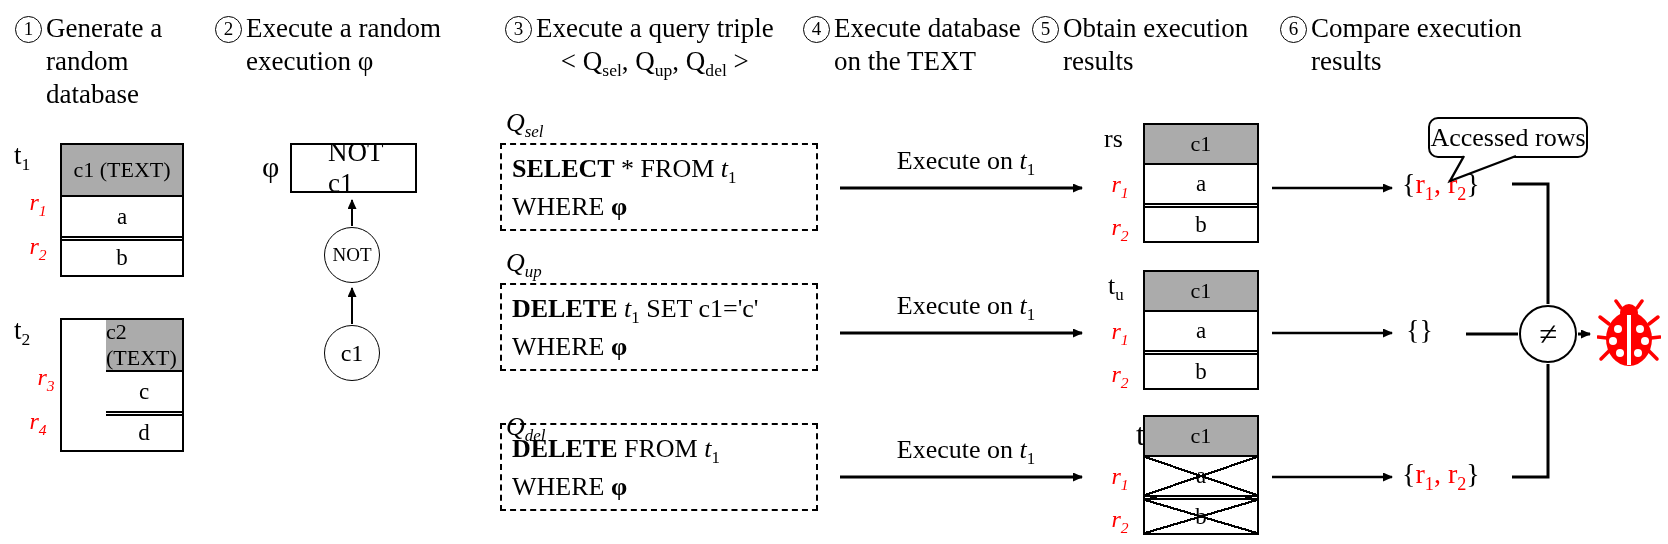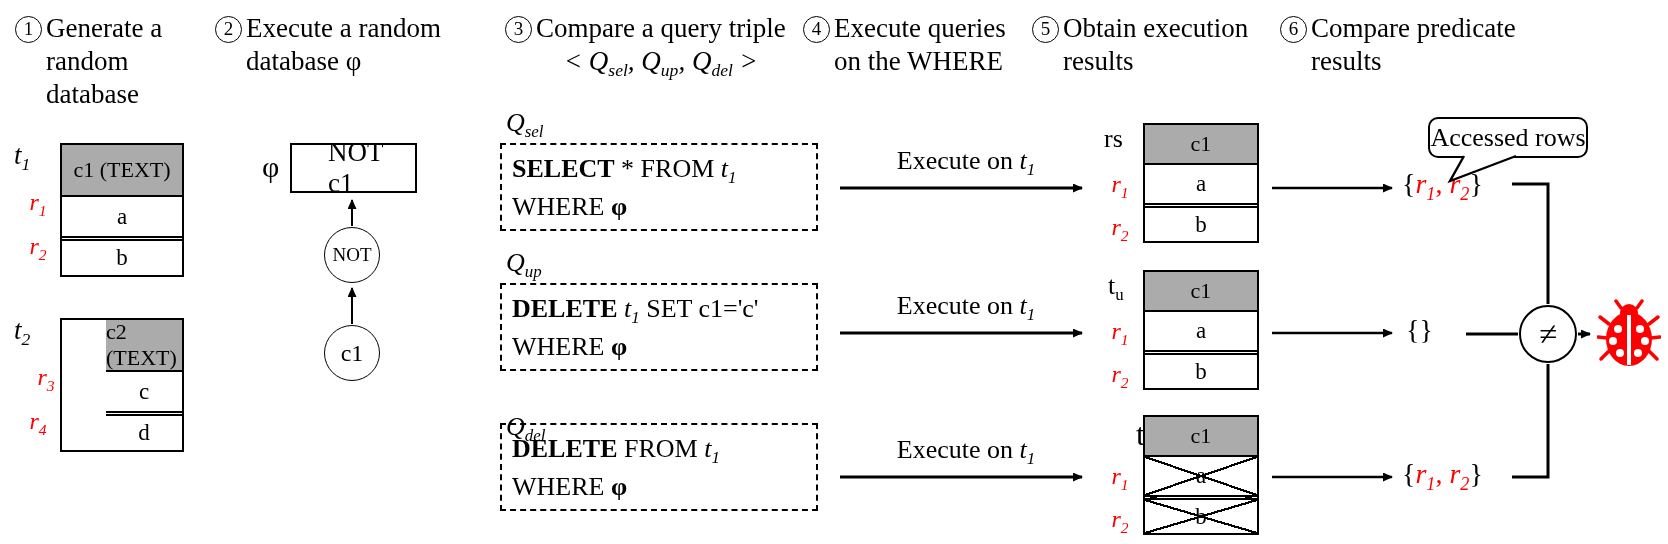--- a/index.html
+++ b/index.html
@@ -34,21 +34,21 @@
 
   
   .qlabel {position:absolute;font-size:26px;font-style:italic;}
   .qbox {position:absolute;width:318px;height:88px;border:2px dashed #000;padding:5px 10px;font-size:26px;line-height:38px;white-space:nowrap;}
 
   .exlabel {position:absolute;font-size:26px;width:200px;text-align:center;}
 
   
   .rset {position:absolute;font-size:28px;white-space:nowrap;}
   .red {color:#ff0000;}
-  .it {font-style:italic;}
+  .it {}
   .bubble {position:absolute;width:160px;height:41px;border:2.5px solid #000;border-radius:10px;
            display:flex;align-items:center;justify-content:center;font-size:26px;background:#fff;}
   .neq {position:absolute;left:1519px;top:305px;width:58px;height:58px;border:2.5px solid #000;border-radius:50%;
         background:#fff;display:flex;align-items:center;justify-content:center;font-size:33px;}
 
   .overlay {position:absolute;left:0;top:0;z-index:5;pointer-events:none;}
   .ln  {stroke:#000;stroke-width:2;}
   .ln2 {stroke:#000;stroke-width:2.4;}
   .ln3 {stroke:#000;stroke-width:3;}
   .lnE {stroke:#000;stroke-width:3;fill:none;}
@@ -57,39 +57,39 @@
 <body>
 
 <div class="canvas">
 
   <div class="hdr" style="left:15px;top:12px;">
     <span class="circnum">1</span>
     <span><span>Generate a</span><br><span>random</span><br><span>database</span></span>
   </div>
   <div class="hdr" style="left:215px;top:12px;">
     <span class="circnum">2</span>
-    <span><span>Execute a random</span><br><span>database φ</span></span>
+    <span><span>Execute a random</span><br><span>execution φ</span></span>
   </div>
   <div class="hdr" style="left:505px;top:12px;">
     <span class="circnum">3</span>
-    <span><span>Compare a query triple</span>
+    <span><span>Execute a query triple</span>
       <span class="mline it"><span>&lt; </span><span>Q</span><sub>sel</sub><span>, </span><span>Q</span><sub>up</sub><span>, </span><span>Q</span><sub>del</sub><span> &gt;</span></span>
     </span>
   </div>
   <div class="hdr" style="left:803px;top:12px;">
     <span class="circnum">4</span>
-    <span><span>Execute queries</span><br><span>on the WHERE</span></span>
+    <span><span>Execute database</span><br><span>on the TEXT</span></span>
   </div>
   <div class="hdr" style="left:1032px;top:12px;">
     <span class="circnum">5</span>
     <span><span>Obtain execution</span><br><span>results</span></span>
   </div>
   <div class="hdr" style="left:1280px;top:12px;">
     <span class="circnum">6</span>
-    <span><span>Compare predicate</span><br><span>results</span></span>
+    <span><span>Compare execution</span><br><span>results</span></span>
   </div>
 
   <div class="tname it" style="left:14px;top:140px;"><span>t</span><sub>1</sub></div>
   <div class="dtbl db" style="left:60px;top:143px;width:124px;">
     <div class="hd">c1 (TEXT)</div>
     <div class="cell">a</div>
     <div class="cell">b</div>
   </div>
   <div class="rlabel" style="left:20px;top:189px;"><span>r</span><sub>1</sub></div>
   <div class="rlabel" style="left:20px;top:233px;"><span>r</span><sub>2</sub></div>

